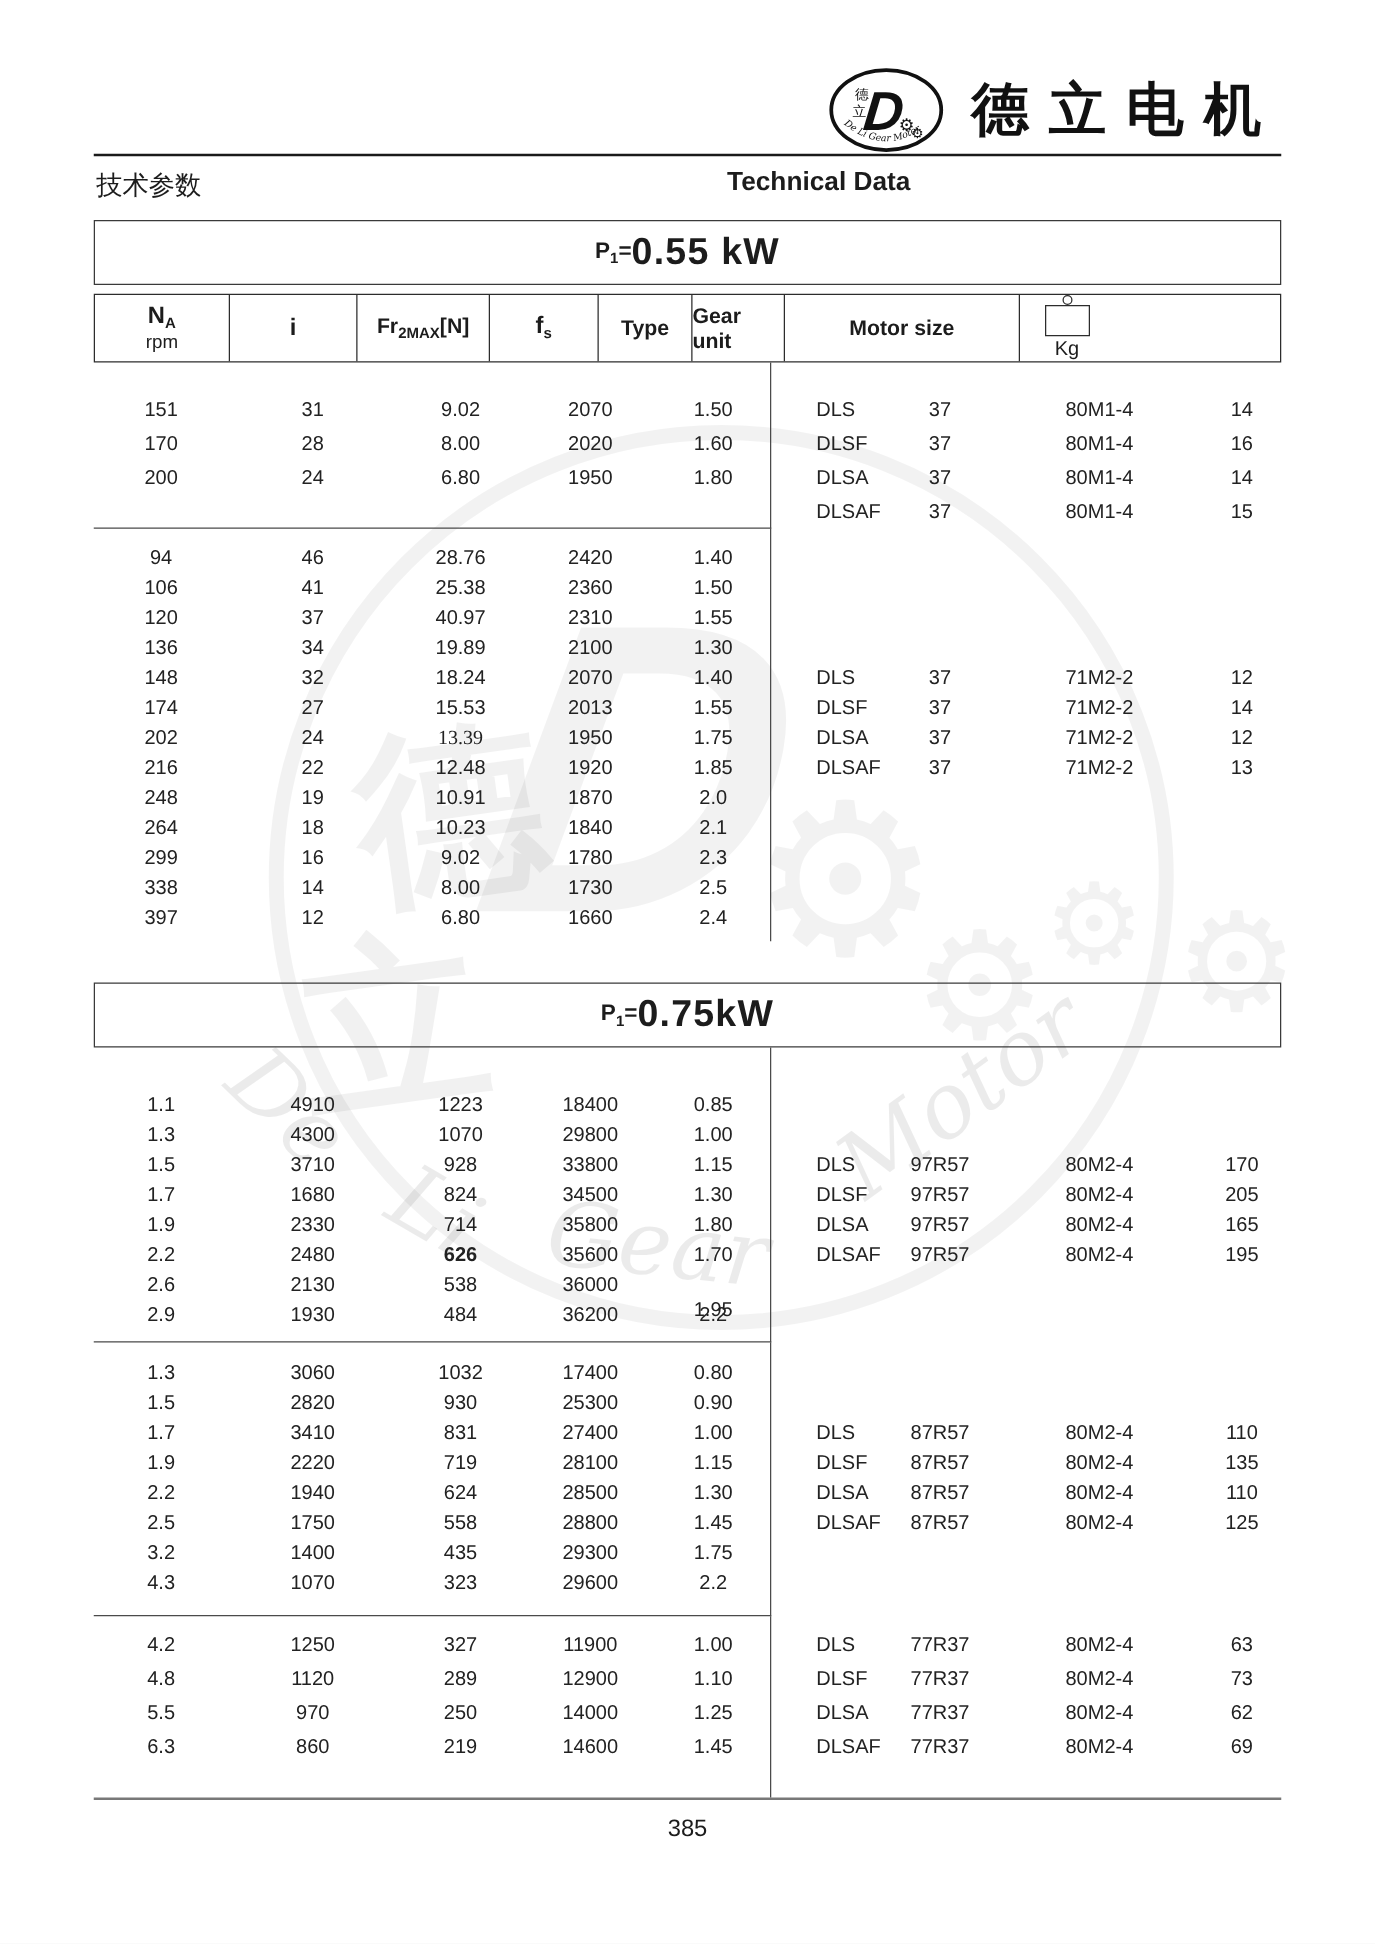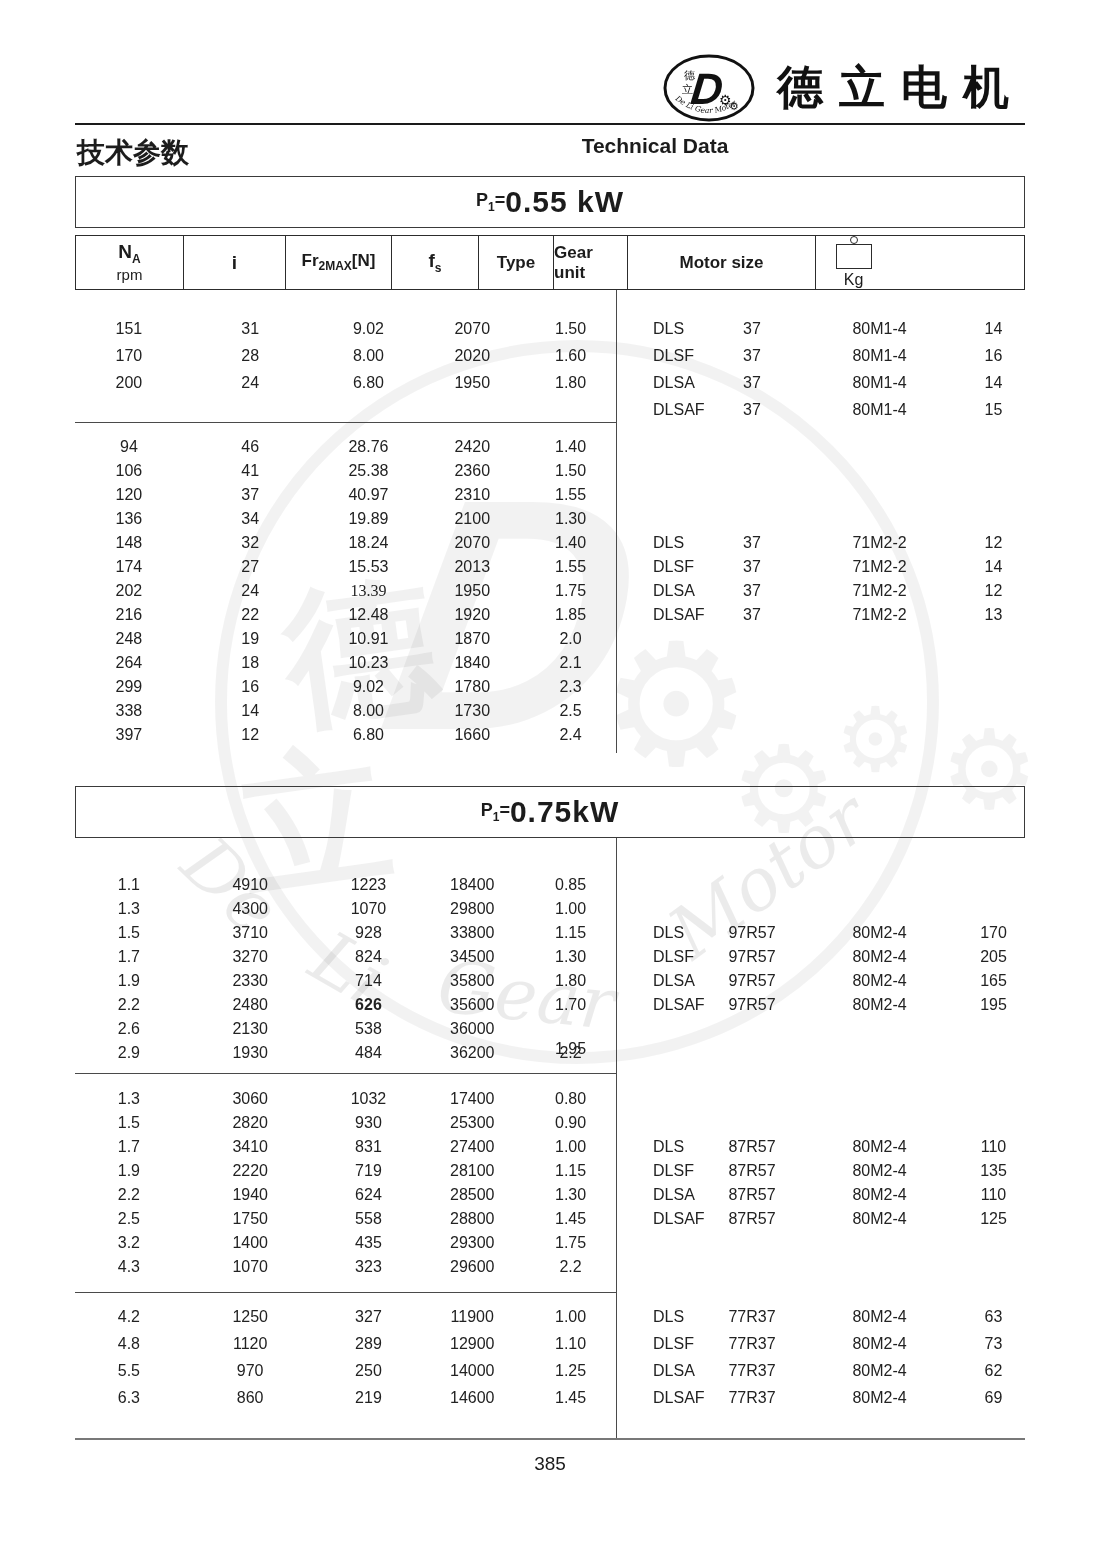--- a/index.html
+++ b/index.html
@@ -31,21 +31,21 @@
   .wm-w4{left:678px;top:905px;transform:rotate(-36deg);}
 
   
   .brand{height:70px;margin-top:53px;display:flex;justify-content:flex-end;align-items:center;gap:20px;}
   .brand-cn{font-family:"DejaVu Serif",serif;font-weight:bold;font-size:46px;letter-spacing:16px;
             color:#111;white-space:nowrap;}
   .logo-svg{display:block;}
   .top-rule{border-top:2px solid #1a1a1a;margin-top:0;}
 
   .subhead{position:relative;height:44px;}
-  .subhead-cn{position:absolute;left:2px;top:9px;font-size:28px;font-weight:bold;}
+  .subhead-cn{position:absolute;left:2px;top:9px;font-size:21px;font-weight:normal;}
   .subhead-en{position:absolute;left:430px;top:9px;width:300px;text-align:center;
               font-size:21px;font-weight:bold;}
 
   
   .pbox{border:1.5px solid #3a3a3a;height:50px;display:flex;align-items:center;justify-content:center;
         background:transparent;}
   .pbox .p-small{font-size:18px;font-weight:bold;}
   .pbox .p-small sub{font-size:12px;}
   .pbox .p-big{font-size:30px;font-weight:bold;letter-spacing:1px;}
   .pbox-1{margin-top:7px;}
@@ -356,21 +356,21 @@
             </div>
             <div class="lrow" style="line-height: 24px; height: 24px;">
               <div class="lc" style="width: 108px;">1.5</div>
               <div class="lc" style="width: 135px;">3710</div>
               <div class="lc" style="width: 102px;">928</div>
               <div class="lc" style="width: 106px;">33800</div>
               <div class="lc" style="width: 91px;">1.15</div>
             </div>
             <div class="lrow" style="line-height: 24px; height: 24px;">
               <div class="lc" style="width: 108px;">1.7</div>
-              <div class="lc" style="width: 135px;">3270</div>
+              <div class="lc" style="width: 135px;">1680</div>
               <div class="lc" style="width: 102px;">824</div>
               <div class="lc" style="width: 106px;">34500</div>
               <div class="lc" style="width: 91px;">1.30</div>
             </div>
             <div class="lrow" style="line-height: 24px; height: 24px;">
               <div class="lc" style="width: 108px;">1.9</div>
               <div class="lc" style="width: 135px;">2330</div>
               <div class="lc" style="width: 102px;">714</div>
               <div class="lc" style="width: 106px;">35800</div>
               <div class="lc" style="width: 91px;">1.80</div>

